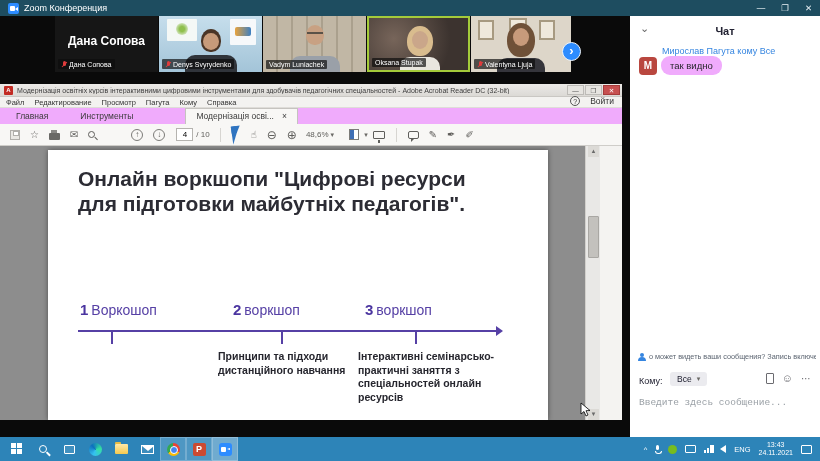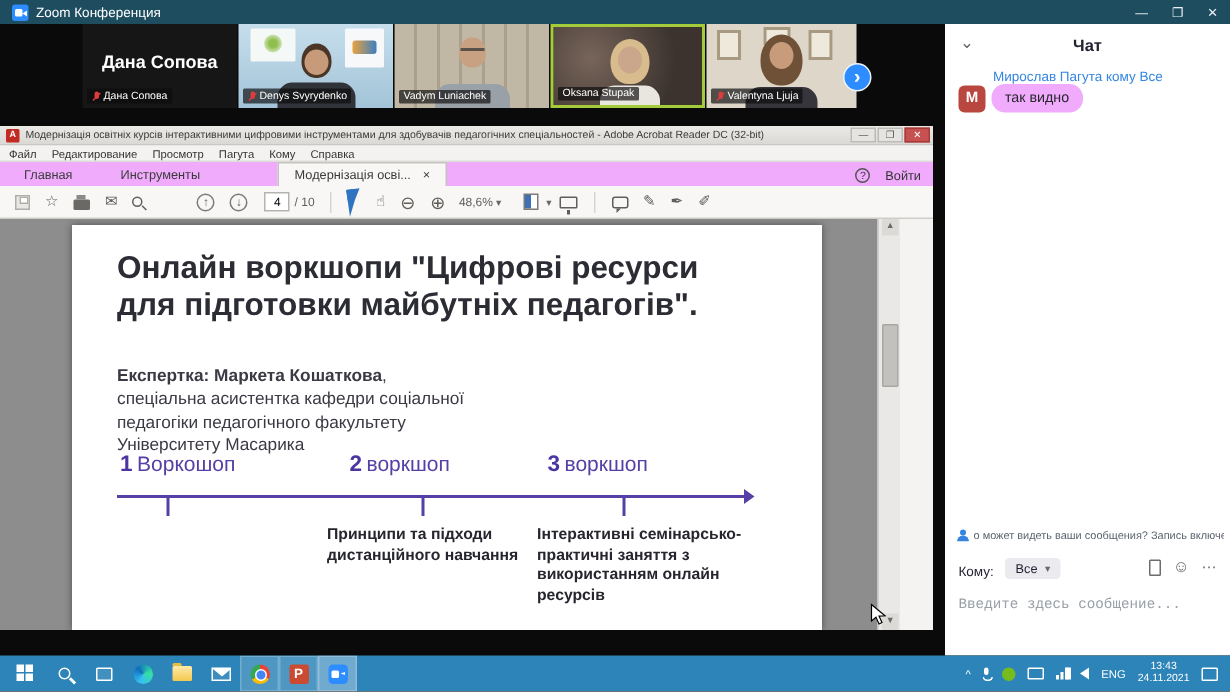--- a/index.html
+++ b/index.html
@@ -47,21 +47,21 @@
 .acr-titlebar{height:13px;background:linear-gradient(#eceae7,#dbd9d5);display:flex;align-items:center;gap:4px;padding:0 2px 0 4px;font-size:7px;color:#3c3c3c;border-bottom:1px solid #c9c7c3}
 .pdf-app-icon{width:9px;height:9px;background:#c22b23;border-radius:1px;color:#fff;font-size:6px;line-height:9px;text-align:center;font-weight:bold;flex:0 0 auto}
 .acr-title{flex:1;white-space:nowrap;overflow:hidden}
 .acr-controls{display:flex;gap:1px}
 .acr-controls span{width:17px;height:10px;font-size:6.5px;line-height:10px;text-align:center;color:#555;background:#e6e4e0;border:1px solid #bdbbb7}
 .acr-controls .close{background:#c75050;color:#fff;border-color:#a53b3b}
 .acr-menubar{height:11px;display:flex;align-items:center;gap:10px;padding:0 6px;font-size:7.5px;color:#333;background:#f3f2f0;border-bottom:1px solid #dedcd8}
 .acr-tabbar{position:relative;height:16px;background:#f0abfc;display:flex;align-items:flex-end;font-size:8.5px;color:#3a3a3a}
 .acr-tab{padding:2px 16px 3px}
 .acr-tab.doc{background:#f8f7f5;border:1px solid #c5c3bf;border-bottom:none;margin-left:36px;display:flex;gap:8px;align-items:center;padding:2px 10px 3px}
-.tab-right{position:absolute;right:8px;bottom:2px;display:flex;gap:10px;font-size:8.5px;color:#333}
+.tab-right{position:absolute;right:8px;bottom:18px;display:flex;gap:10px;font-size:8.5px;color:#333}
 .help-circ{width:10px;height:10px;border:1px solid #555;border-radius:50%;font-size:7px;line-height:9px;text-align:center;display:inline-block}
 .acr-toolbar{height:22px;display:flex;align-items:center;padding:0 5px;background:#f8f7f5;border-bottom:1px solid #cfcdc9;color:#5f5e5b}
 .tbi{margin:0 5px;font-size:10px;line-height:10px;flex:0 0 auto}
 .tb-sep{width:1px;height:14px;background:#d7d5d1;margin:0 6px}
 .circ{width:12px;height:12px;border:1px solid #7c7b78;border-radius:50%;font-size:8px;line-height:10px;text-align:center}
 .page-input{width:17px;height:13px;font-size:8px;text-align:center;border:1px solid #b5b3af;background:#fff;margin:0 3px 0 6px;font-family:inherit}
 .page-total{font-size:8px;margin-right:4px}
 .zoom-val{font-size:8px;margin:0 2px 0 4px}
 .caret{font-size:7px;color:#6a6965}
 .ic{position:relative;display:inline-block;flex:0 0 auto;margin:0 5px}
@@ -270,30 +270,29 @@
       <span class="tb-sep"></span>
       <span class="ic ic-comment"></span>
       <span class="tbi">✎</span>
       <span class="tbi">✒</span>
       <span class="tbi">✐</span>
     </div>
 
     <div class="doc-area">
       <div class="pdf-page">
         <div class="slide-title">Онлайн воркшопи "Цифрові ресурси для підготовки майбутніх педагогів".</div>
-        <div class="slide-expert"><b>Експертка: Маркета Кошаткова</b><span>, спеціальна асистентка кафедри соціальної педагогіки педагогічного факультету Університету Масарика</span></div>
         <div class="tl-head" style="left:32px"><span class="tl-num">1</span><span>Воркошоп</span></div>
         <div class="tl-head" style="left:185px"><span class="tl-num">2</span><span>воркшоп</span></div>
         <div class="tl-head" style="left:317px"><span class="tl-num">3</span><span>воркшоп</span></div>
         <div class="tl-line"></div>
         <div class="tl-tick" style="left:63px"></div>
         <div class="tl-tick" style="left:233px"></div>
         <div class="tl-tick" style="left:367px"></div>
         <div class="tl-desc" style="left:170px;width:132px">Принципи та підходи дистанційного навчання</div>
-        <div class="tl-desc" style="left:310px;width:142px">Інтерактивні семінарсько-практичні заняття з використанням онлайн ресурсів</div>
+        <div class="tl-desc" style="left:310px;width:142px">Інтерактивні семінарсько-практичні заняття з спеціальностей онлайн ресурсів</div>
       </div>
 
       <div class="v-scrollbar">
         <span class="sb-arrow" style="top:0">▲</span>
         <span class="sb-thumb"></span>
         <span class="sb-arrow" style="bottom:0">▼</span>
       </div>
 
       <svg class="mouse-cursor" width="11" height="15" viewBox="0 0 11 15">
         <path d="M1,1 L1,12 L4,9.5 L6,14 L8,13 L6,8.7 L10,8.5 Z" fill="#fff" stroke="#000" stroke-width="0.8"></path>

